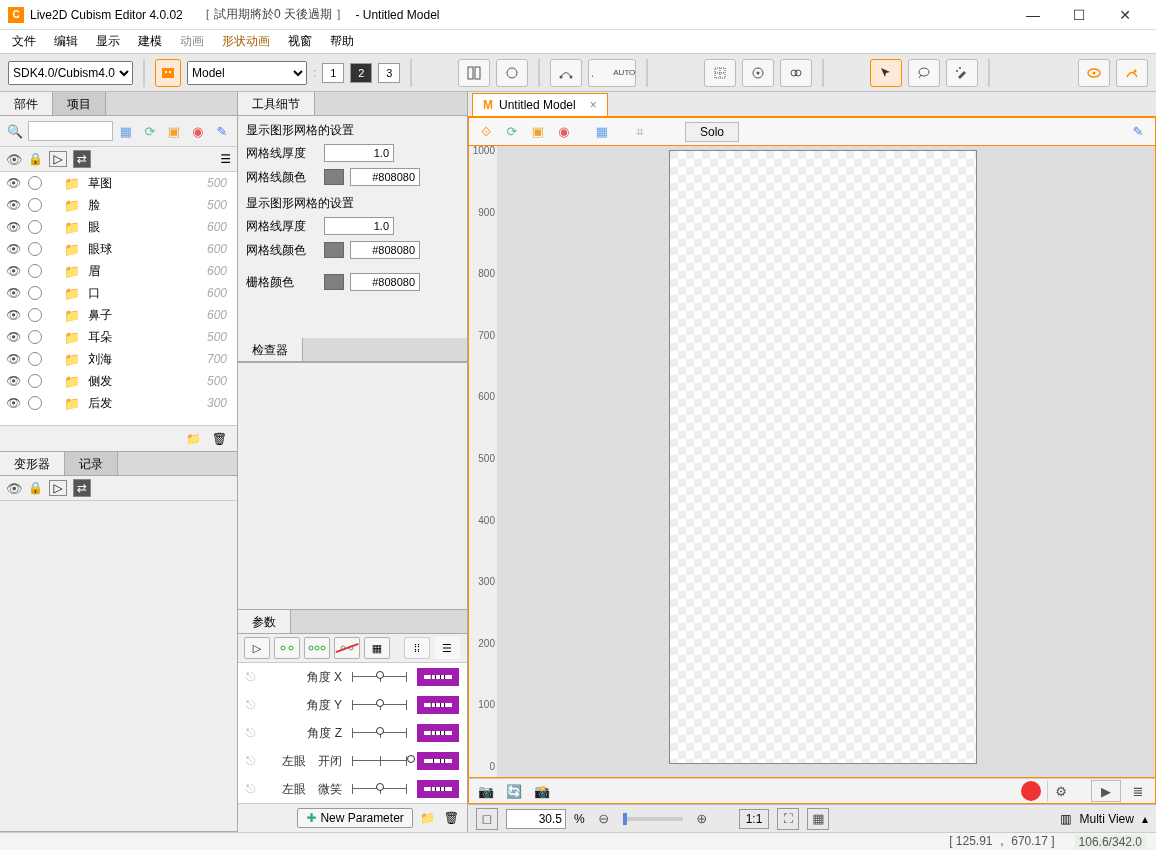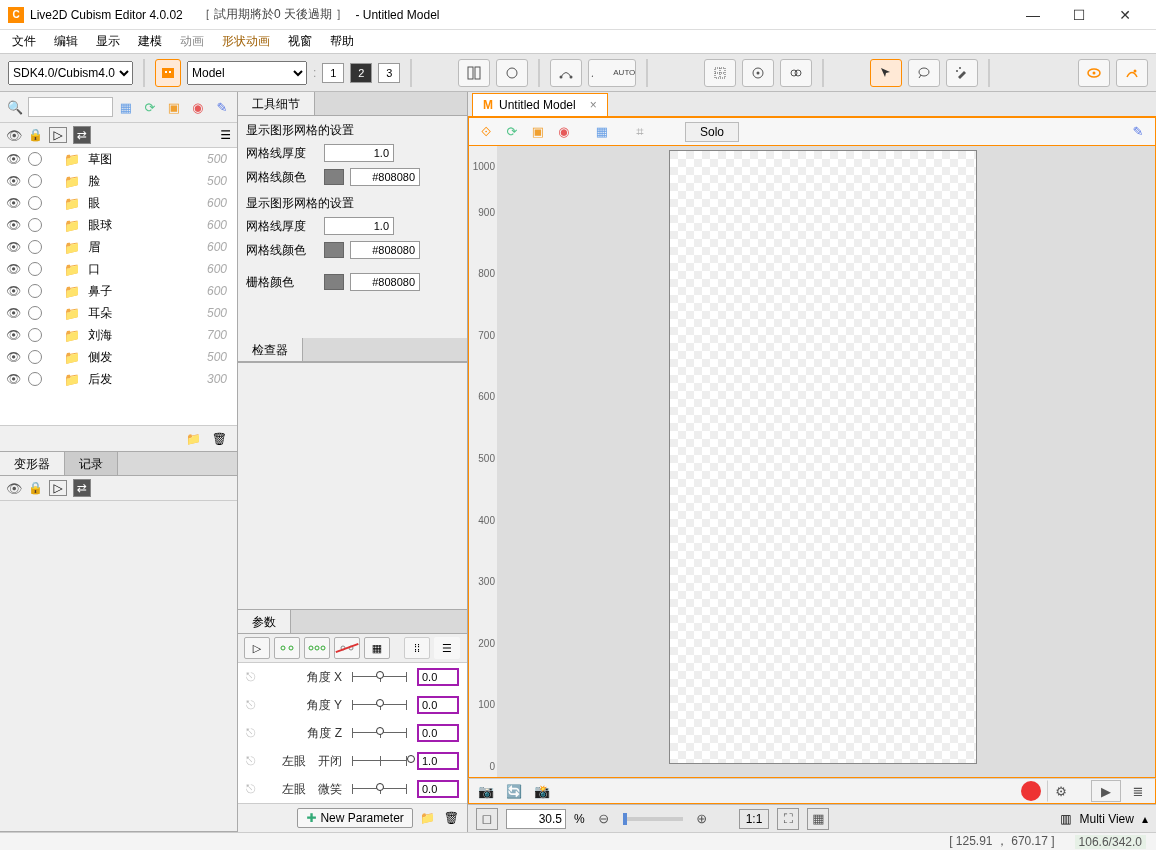--- a/index.html
+++ b/index.html
@@ -52,21 +52,21 @@
 .parambtn{width:26px;height:22px;border:1px solid #b0b0b0;background:#f7f7f7;display:flex;align-items:center;justify-content:center;font-size:11px;border-radius:2px}
 .paramslash{position:relative}.paramslash::after{content:"";position:absolute;width:24px;height:1.5px;background:#d33;transform:rotate(-20deg)}
 .plist{background:#fff;border-top:1px solid #ccc}
 .pitem{display:flex;align-items:center;height:28px;padding:0 8px;gap:6px}
 .pitem .pin{width:12px;color:#bbb}
 .pitem .pname{width:78px;text-align:right;color:#333;font-size:12px}
 .pitem .pslider{flex:1;height:6px;position:relative}
 .pitem .pslider .track{position:absolute;top:2px;left:4px;right:4px;height:1px;background:#666}
 .pitem .pslider .tick{position:absolute;top:-2px;width:1px;height:10px;background:#666}
 .pitem .pslider .knob{position:absolute;top:-3px;width:8px;height:8px;background:#fff;border:1px solid #333;border-radius:50%;transform:translateX(-50%)}
-.pitem input{width:42px;height:18px;border:2px solid #a21caf;text-align:left;padding:0 3px;font-size:11px}
+.pitem input{width:42px;height:18px;border:7px solid #a21caf;text-align:center;padding:0 3px;font-size:11px}
 .newparamrow{display:flex;align-items:center;justify-content:flex-end;gap:8px;padding:4px 8px;border-top:1px solid #ccc}
 .newparambtn{border:1px solid #999;background:#f7f7f7;padding:2px 8px;display:flex;align-items:center;gap:4px;border-radius:2px}
 
 .canvascol{flex:1;display:flex;flex-direction:column}
 .canvastab{height:26px;display:flex;align-items:center;border-bottom:2px solid #ff8c00;background:#e9e9e9}
 .canvastab .ct{padding:4px 10px;border:1px solid #ff8c00;border-bottom:none;background:#fff;display:flex;align-items:center;gap:6px;margin-left:4px}
 .canvastab .ct .cx{margin-left:8px;color:#888}
 .canvastoolrow{height:28px;display:flex;align-items:center;padding:0 6px;gap:4px;border:1px solid #ff8c00;border-top:none;background:#f7f7f7}
 .solobtn{border:1px solid #bbb;padding:2px 14px;background:#f0f0f0;margin-left:30px}
 .canvasarea{flex:1;border:1px solid #ff8c00;border-top:none;position:relative;background:#ddd;overflow:hidden}
@@ -204,20 +204,24 @@
         <circle cx="11" cy="6" r="1.5" fill="#ff8c00"></circle>
       </svg>
     </div>
 </div>
 
 <div class="main">
 
   <div class="leftcol">
 
     <div class="panel" style="height:360px">
+      <div class="tabs">
+        <div class="tab active">部件</div>
+        <div class="tab">项目</div>
+      </div>
       <div class="iconrow">
         <div class="iconsq">🔍</div>
         <div class="searchbox"></div>
         <div class="iconsq col1">▦</div>
         <div class="iconsq col2">⟳</div>
         <div class="iconsq col3">▣</div>
         <div class="iconsq col4">◉</div>
         <div class="iconsq col5">✎</div>
       </div>
       <div class="headerrow">
@@ -484,21 +488,21 @@
       <span style="width:8px"></span>
       <span class="iconsq" style="color:#6aa0e6">▦</span>
       <span style="width:8px"></span>
       <span class="iconsq" style="color:#aaa">⌗</span>
       <div class="solobtn">Solo</div>
       <div style="flex:1"></div>
       <span class="iconsq" style="color:#5a7ae6">✎</span>
     </div>
     <div class="canvasarea">
       <div class="ruler-v" id="ruler-v">
-          <div class="rlabel" style="top: 20px;">1000</div>
+          <div class="rlabel" style="top: 4px;">1000</div>
           <div class="rlabel" style="top: 65.6px;">900</div>
           <div class="rlabel" style="top: 127.2px;">800</div>
           <div class="rlabel" style="top: 188.8px;">700</div>
           <div class="rlabel" style="top: 250.4px;">600</div>
           <div class="rlabel" style="top: 312px;">500</div>
           <div class="rlabel" style="top: 373.6px;">400</div>
           <div class="rlabel" style="top: 435.2px;">300</div>
           <div class="rlabel" style="top: 496.8px;">200</div>
           <div class="rlabel" style="top: 558.4px;">100</div>
           <div class="rlabel" style="top: 620px;">0</div>

